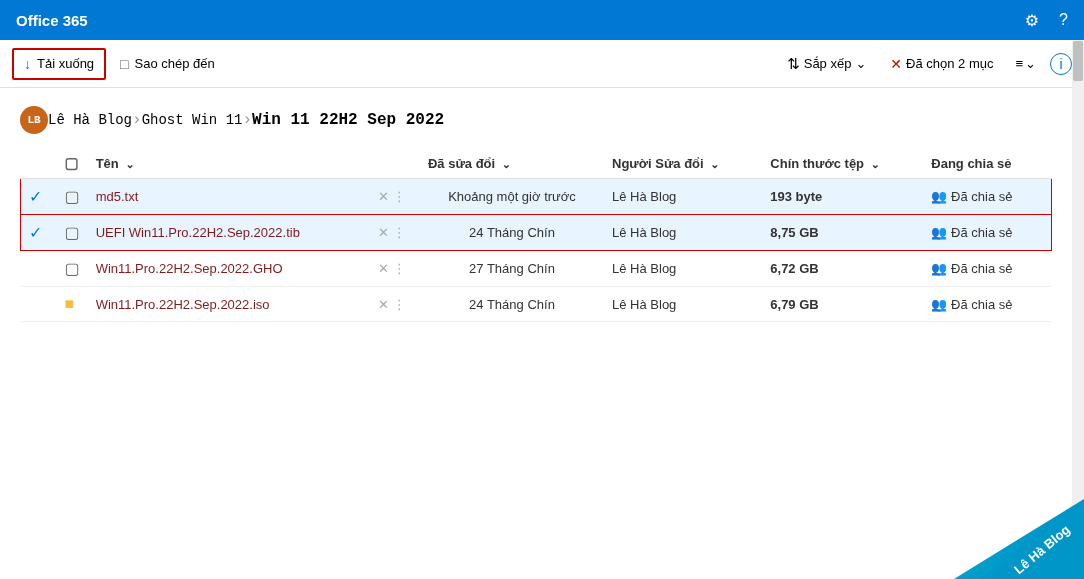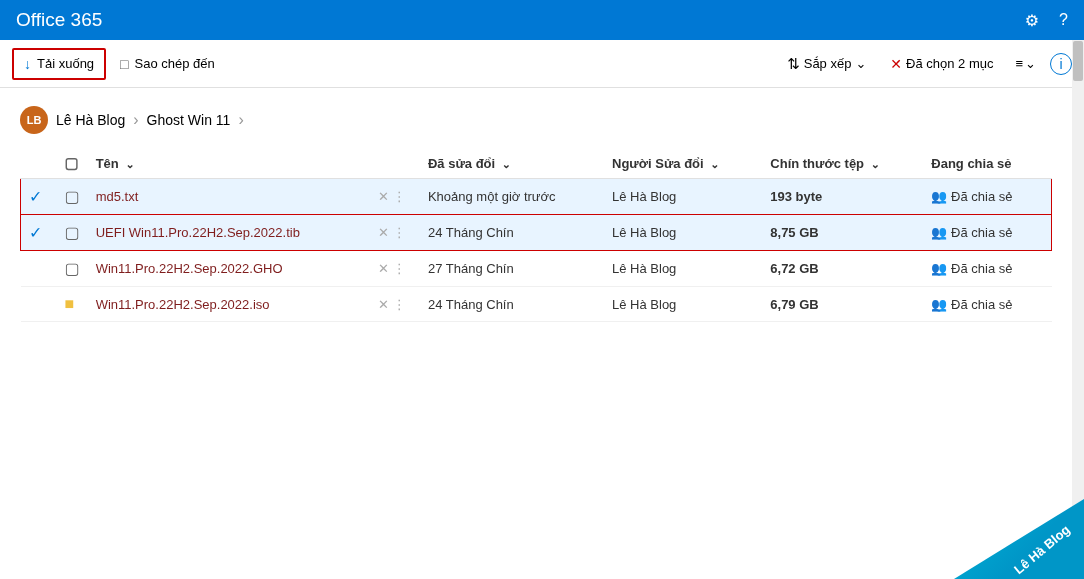--- a/index.html
+++ b/index.html
@@ -8,21 +8,21 @@
     
     .topbar {
       background: #0078d4;
       color: #fff;
       height: 40px;
       display: flex;
       align-items: center;
       justify-content: space-between;
       padding: 0 16px;
     }
-    .topbar-title { font-size: 19px; font-weight: 400; }
+    .topbar-title { font-size: 15px; font-weight: 700; }
     .topbar-icons { display: flex; gap: 20px; align-items: center; }
     .topbar-icon { cursor: pointer; font-size: 16px; color: #fff; }
 
     
     .toolbar {
       height: 48px;
       display: flex;
       align-items: center;
       padding: 0 12px;
       border-bottom: 1px solid #e0e0e0;
@@ -97,23 +97,24 @@
       border-radius: 2px;
     }
 
     
     .main { padding: 0 20px; padding-right: 32px; }
 
     
     .breadcrumb {
       display: flex;
       align-items: center;
-      gap: 8px;
+      gap: 0;
       padding: 18px 0 14px 0;
       font-size: 14px;
+      font-family: Liberation Mono, monospace;
     }
     .breadcrumb-avatar {
       width: 28px; height: 28px;
       background: #c8651a;
       border-radius: 50%;
       display: flex; align-items: center; justify-content: center;
       color: #fff; font-size: 11px; font-weight: 600;
     }
     .breadcrumb-sep { color: #999; font-size: 16px; }
     .breadcrumb-link { color: #000; text-decoration: none; cursor: pointer; }
@@ -143,21 +144,21 @@
     }
     .check-col { width: 36px; }
     .check-icon { color: #0078d4; font-size: 16px; }
     .file-icon-col { width: 30px; }
     .file-icon { font-size: 16px; color: #666; }
     .file-icon-zip { font-size: 16px; color: #f0c040; }
     .name-col { min-width: 220px; margin-left: 17px; }
     .file-name { color: #7f1d1d; cursor: pointer; font-size: 13px; }
     .actions-col { width: 50px; }
     .action-icon { color: #aaa; font-size: 13px; margin-right: 4px; cursor: pointer; }
-    .modified-col { min-width: 140px; color: #555; }
+    .modified-col { min-width: 140px; color: #555; text-align: center; }
     .modifier-col { min-width: 100px; color: #555; }
     .size-col { min-width: 90px; color: #555; font-weight: bold; }
     .share-col { min-width: 100px; color: #555; margin-top: 16px; }
     .sort-arrow { font-size: 11px; margin-left: 3px; }
 
     
     .watermark {
       position: absolute;
       bottom: 0; right: 0;
       width: 130px; height: 80px;
@@ -224,20 +225,21 @@
 <div class="main">
 
   <div class="breadcrumb">
     <div class="breadcrumb-avatar">
       <span>LB</span>
     </div>
     <a class="breadcrumb-link">Lê Hà Blog</a>
     <span class="breadcrumb-sep">›</span>
     <a class="breadcrumb-link">Ghost Win 11</a>
     <span class="breadcrumb-sep">›</span>
+    <span class="breadcrumb-current">Win 11 22H2 Sep 2022</span>
   </div>
 
   <table class="file-table">
     <thead>
       <tr>
         <th class="check-col"></th>
         <th class="file-icon-col">
           <span style="font-size:15px; color:#666;">▢</span>
         </th>
         <th class="name-col">

